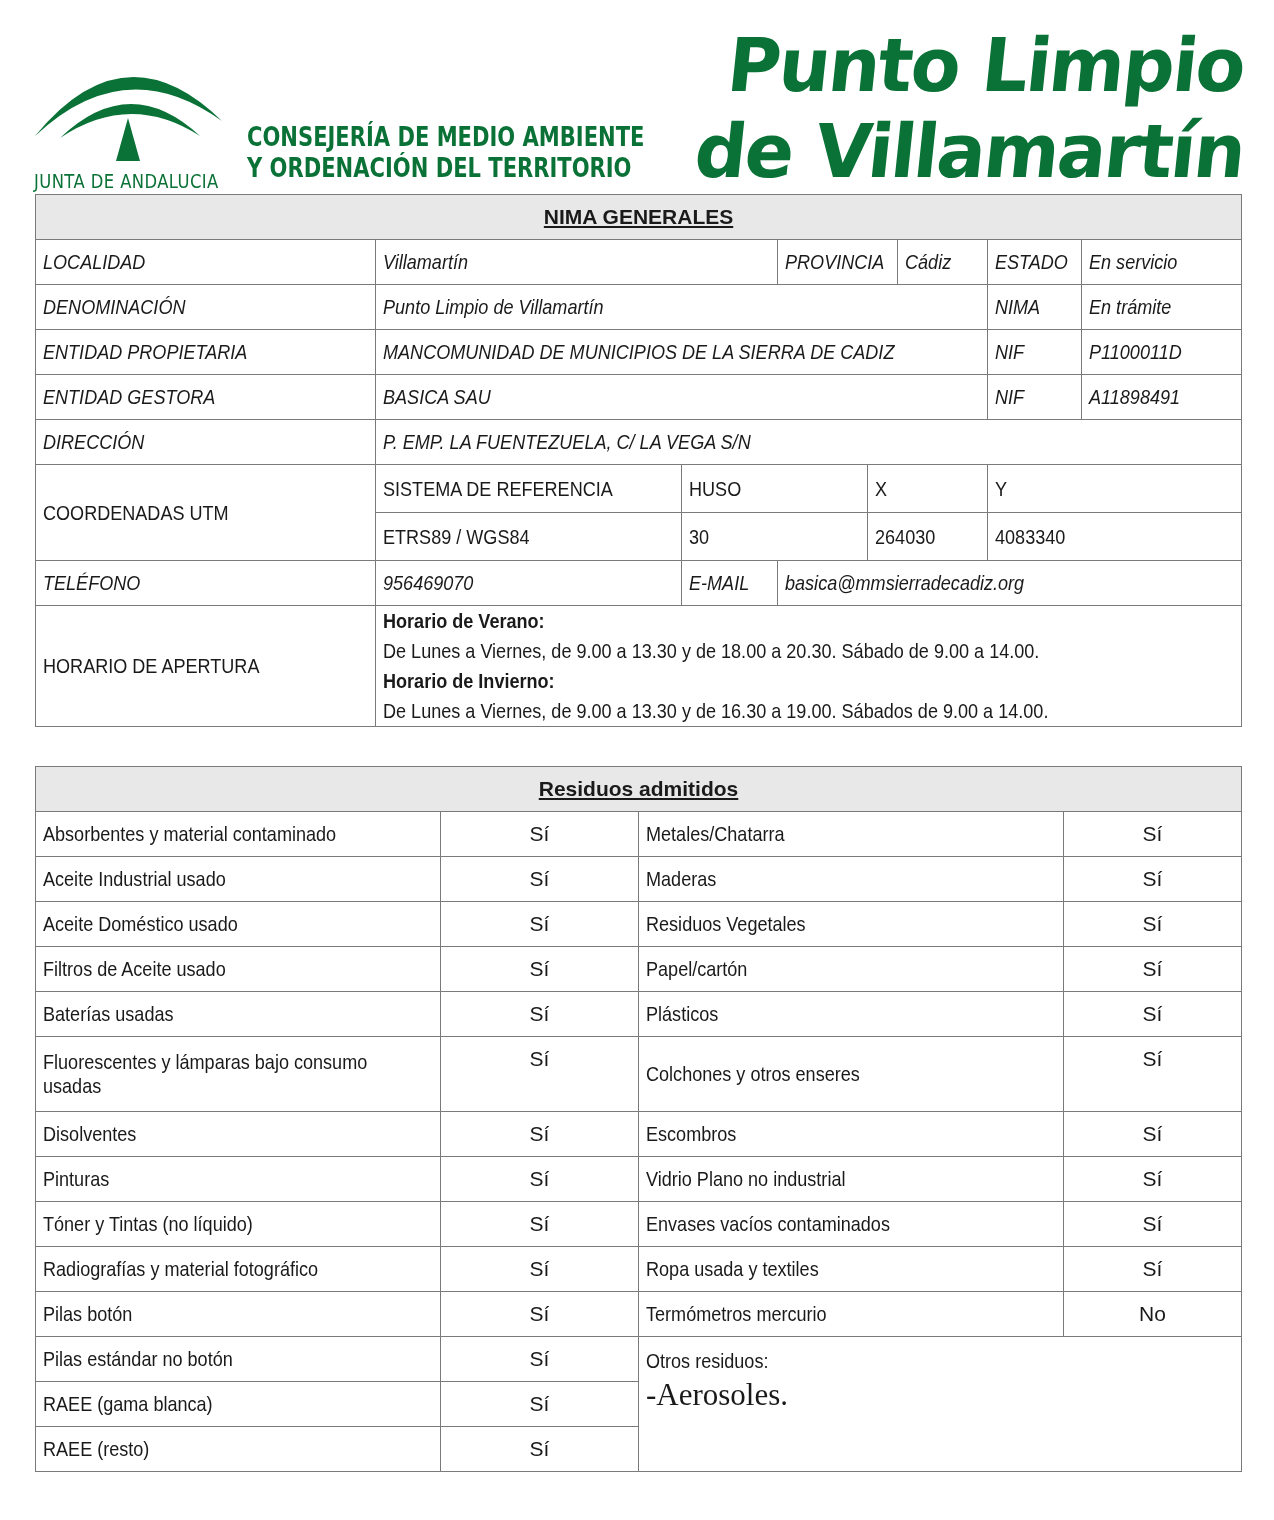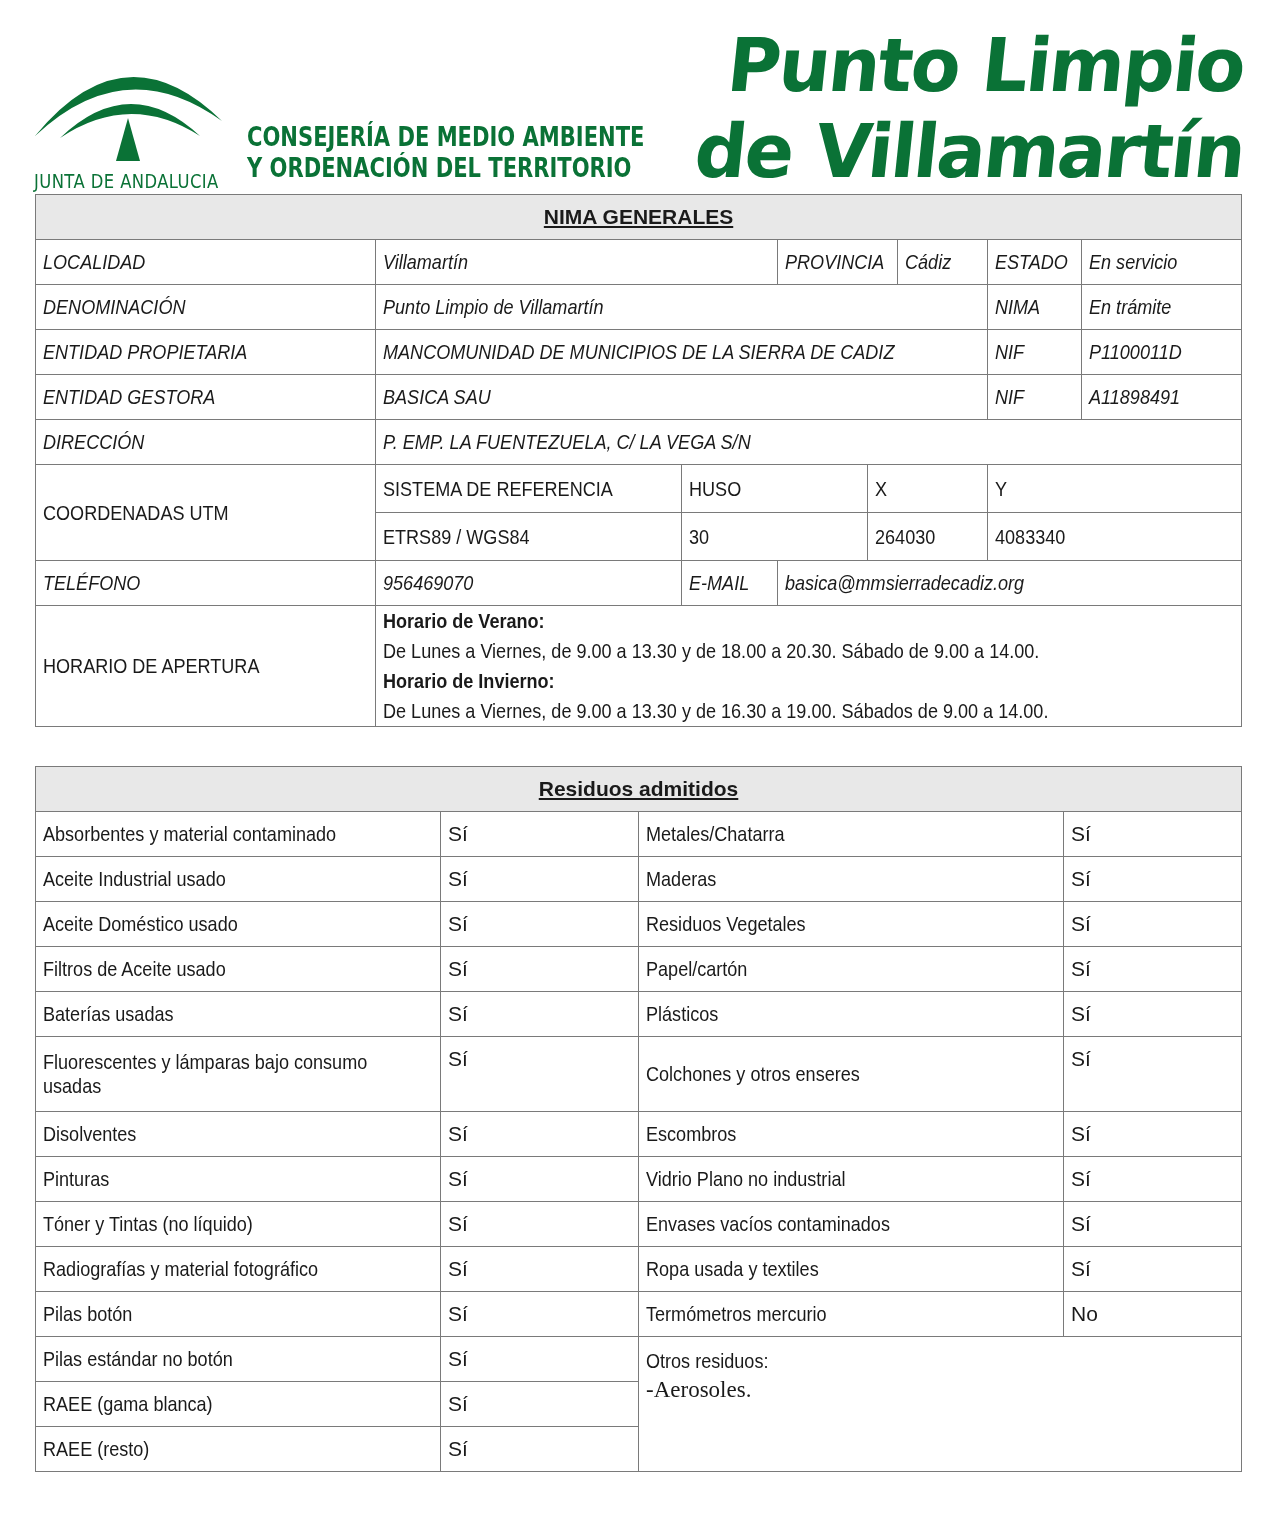--- a/index.html
+++ b/index.html
@@ -23,23 +23,23 @@
   td.section-head { background: #e8e8e8; text-align: center; height: 44px; font-weight: bold; text-decoration: underline; font-size: 21px; }
   #t1 { top: 194px; }
   #t1 tr.r { height: 45px; font-style: italic; }
   #t1 tr.r2 { height: 48px; }
   td.top { vertical-align: top; padding-top: 10px; }
   .sched { line-height: 30px; padding-top: 8px; padding-bottom: 8px; }
   .sched b { font-weight: bold; }
   #t2 { top: 766px; }
   #t2 tr.r { height: 45px; }
   #t2 tr.tall { height: 75px; }
-  .si { font-family: "Liberation Serif", serif; font-size: 22px; vertical-align: top !important; padding-top: 10px !important; }
+  .si { font-family: "Liberation Serif", serif; font-size: 22px; vertical-align: top !important; padding-top: 10px !important; text-align: center; }
   .otros { vertical-align: top !important; padding-top: 12px !important; }
-  .otros .serif { font-family: "Liberation Serif", serif; font-size: 23px; display: block; margin-top: 4px; }
+  .otros .serif { font-family: "Liberation Serif", serif; font-size: 31px; display: block; margin-top: 4px; }
 </style>
 </head>
 <body>
 
 <div class="header">
   <div class="logo">
     <svg width="200" height="115" viewBox="0 0 200 115">
       <path d="M5 80 Q 95 -30 192 65 Q 95 -5 5 80 Z" fill="#0a7236"></path>
       <path d="M30 82 Q 100 15 170 80 Q 100 35 30 82 Z" fill="#0a7236"></path>
       <path d="M98 62 L 110 105 L 86 105 Z" fill="#0a7236"></path>

